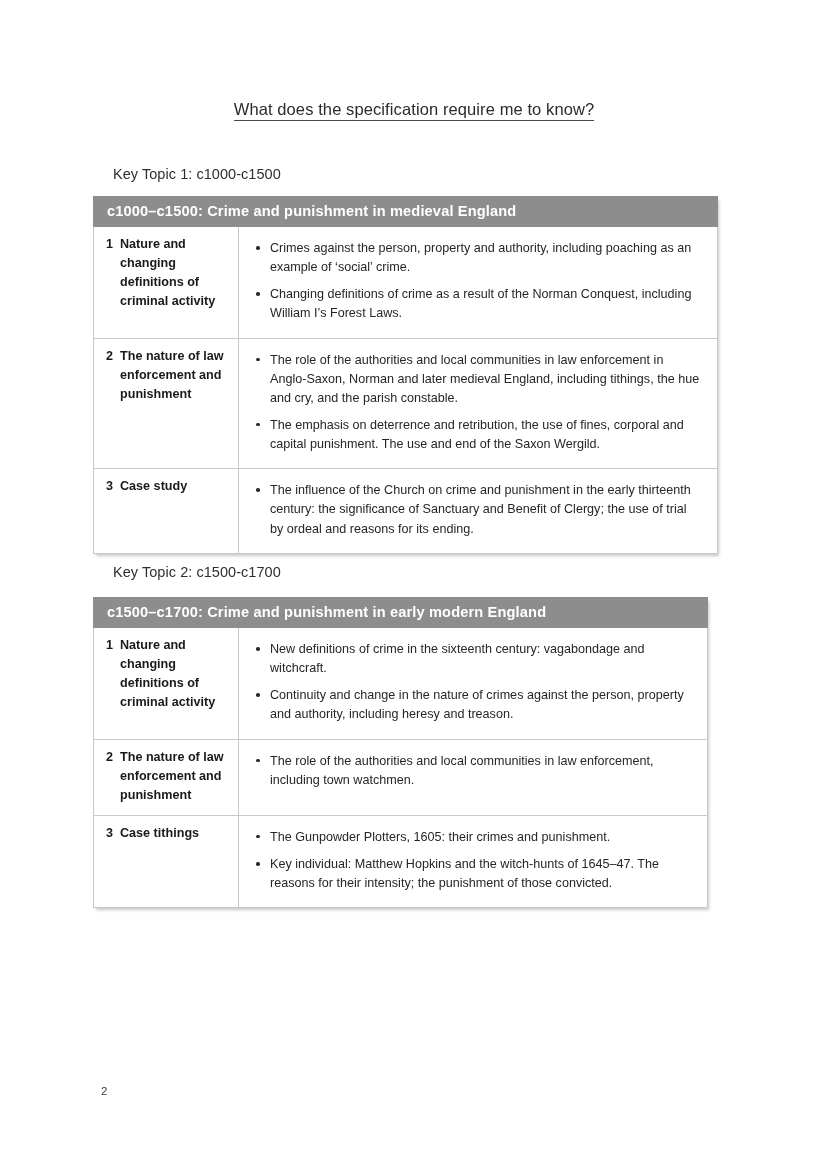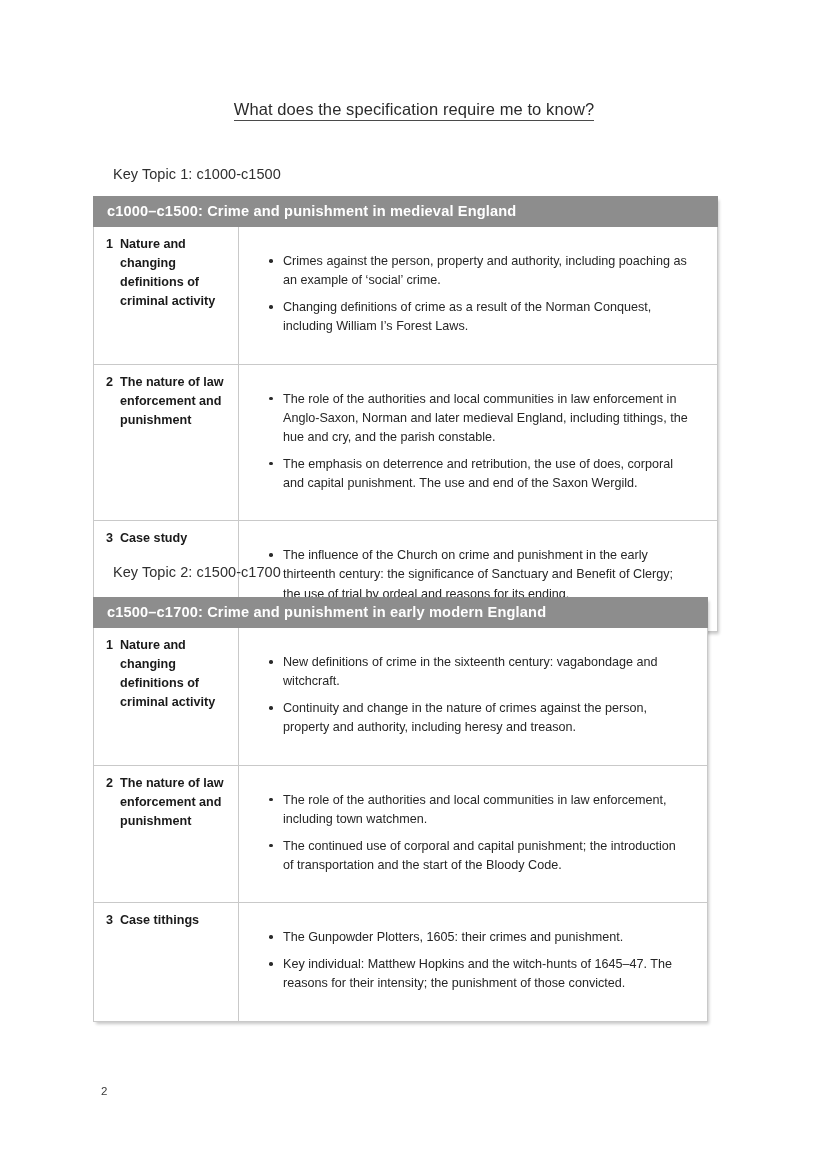--- a/index.html
+++ b/index.html
@@ -110,21 +110,21 @@
     color: #1a1a1a;
     line-height: 1.52;
   }
 
   .cell-right {
     flex: 1 1 auto;
     padding: 8px 12px 10px 10px;
     box-sizing: border-box;
   }
   .bullets {
-    margin: 17px;
+    margin: 4px;
     padding: 0;
     list-style: none;
   }
   .bullets li {
     position: relative;
     padding-left: 17px;
     font-size: 12.6px;
     line-height: 1.52;
     color: #262626;
     margin-bottom: 8px;
@@ -176,21 +176,21 @@
       </div>
 
       <div class="row">
         <div class="cell-left">
           <div class="row-num">2</div>
           <div class="row-title">The nature of law enforcement and punishment</div>
         </div>
         <div class="cell-right">
           <ul class="bullets">
             <li>The role of the authorities and local communities in law enforcement in Anglo-Saxon, Norman and later medieval England, including tithings, the hue and cry, and the parish constable.</li>
-            <li>The emphasis on deterrence and retribution, the use of does, corporal and capital punishment. The use and end of the Saxon Wergild.</li>
+            <li>The emphasis on deterrence and retribution, the use of fines, corporal and capital punishment. The use and end of the Saxon Wergild.</li>
           </ul>
         </div>
       </div>
 
       <div class="row">
         <div class="cell-left">
           <div class="row-num">3</div>
           <div class="row-title">Case study</div>
         </div>
         <div class="cell-right">
@@ -223,21 +223,20 @@
       </div>
 
       <div class="row">
         <div class="cell-left">
           <div class="row-num">2</div>
           <div class="row-title">The nature of law enforcement and punishment</div>
         </div>
         <div class="cell-right">
           <ul class="bullets">
             <li>The role of the authorities and local communities in law enforcement, including town watchmen.</li>
-            <li>The continued use of corporal and capital punishment; the introduction of transportation and the start of the Bloody Code.</li>
           </ul>
         </div>
       </div>
 
       <div class="row">
         <div class="cell-left">
           <div class="row-num">3</div>
           <div class="row-title">Case tithings</div>
         </div>
         <div class="cell-right">

